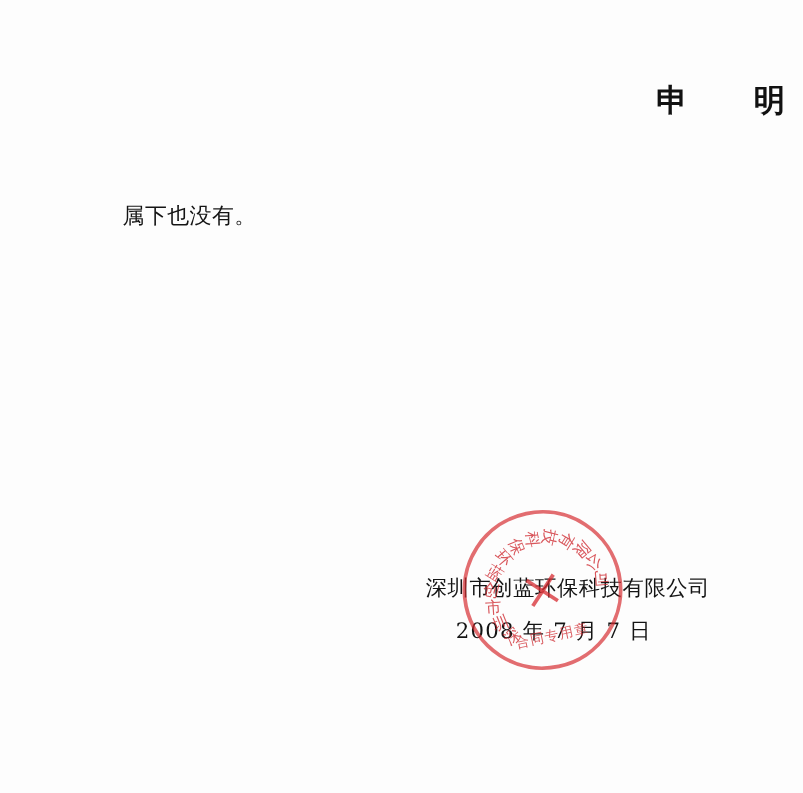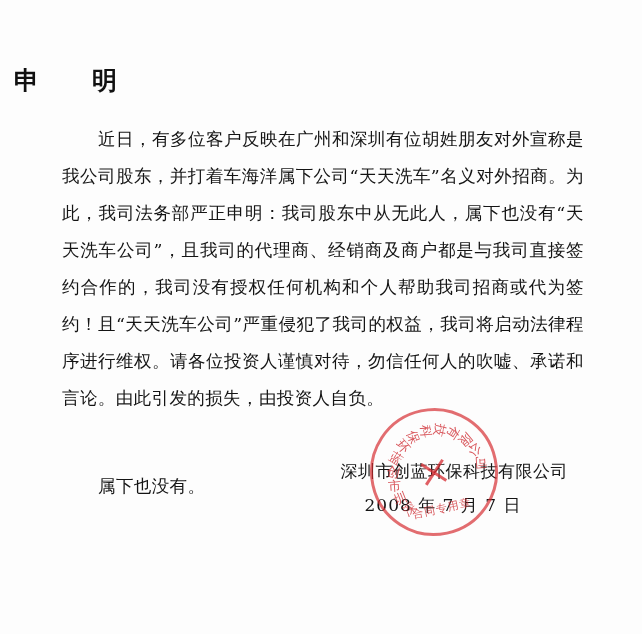--- a/index.html
+++ b/index.html
@@ -15,21 +15,21 @@
     overflow: hidden;
   }
   .page {
     position: relative;
     width: 642px;
     height: 634px;
     background: #fdfdfd;
     box-sizing: border-box;
   }
   .doc-title {
-    text-align: left;
+    text-align: right;
     font-size: 25px;
     font-weight: bold;
     letter-spacing: 14px;
     padding-top: 64px;
     padding-left: 14px;
     color: #111;
   }
   .body-block {
     margin: 24px 58px 0 62px;
   }
@@ -123,21 +123,20 @@
   }
 </style>
 </head>
 <body>
 
 <div class="page">
 
   <div class="doc-title">申　明</div>
 
   <div class="body-block">
-    <p class="para indent">近日，有多位客户反映在广州和深圳有位胡姓朋友对外宣称是我公司股东，并打着车海洋属下公司“天天洗车”名义对外招商。为此，我司法务部严正申明：我司股东中从无此人，属下也没有“天天洗车公司”，且我司的代理商、经销商及商户都是与我司直接签约合作的，我司没有授权任何机构和个人帮助我司招商或代为签约！且“天天洗车公司”严重侵犯了我司的权益，我司将启动法律程序进行维权。请各位投资人谨慎对待，勿信任何人的吹嘘、承诺和言论。由此引发的损失，由投资人自负。</p>
     <div class="para-spacer"></div>
     <p class="para indent">属下也没有。</p>
   </div>
 
   <div class="stamp">
     <div class="stamp-text">
       <span style="transform: rotate(-118deg) translate(0,-50px) rotate(90deg);">深</span>
       <span style="transform: rotate(-100deg) translate(0,-50px) rotate(90deg);">圳</span>
       <span style="transform: rotate(-82deg) translate(0,-50px) rotate(90deg);">市</span>
       <span style="transform: rotate(-64deg) translate(0,-50px) rotate(90deg);">创</span>

